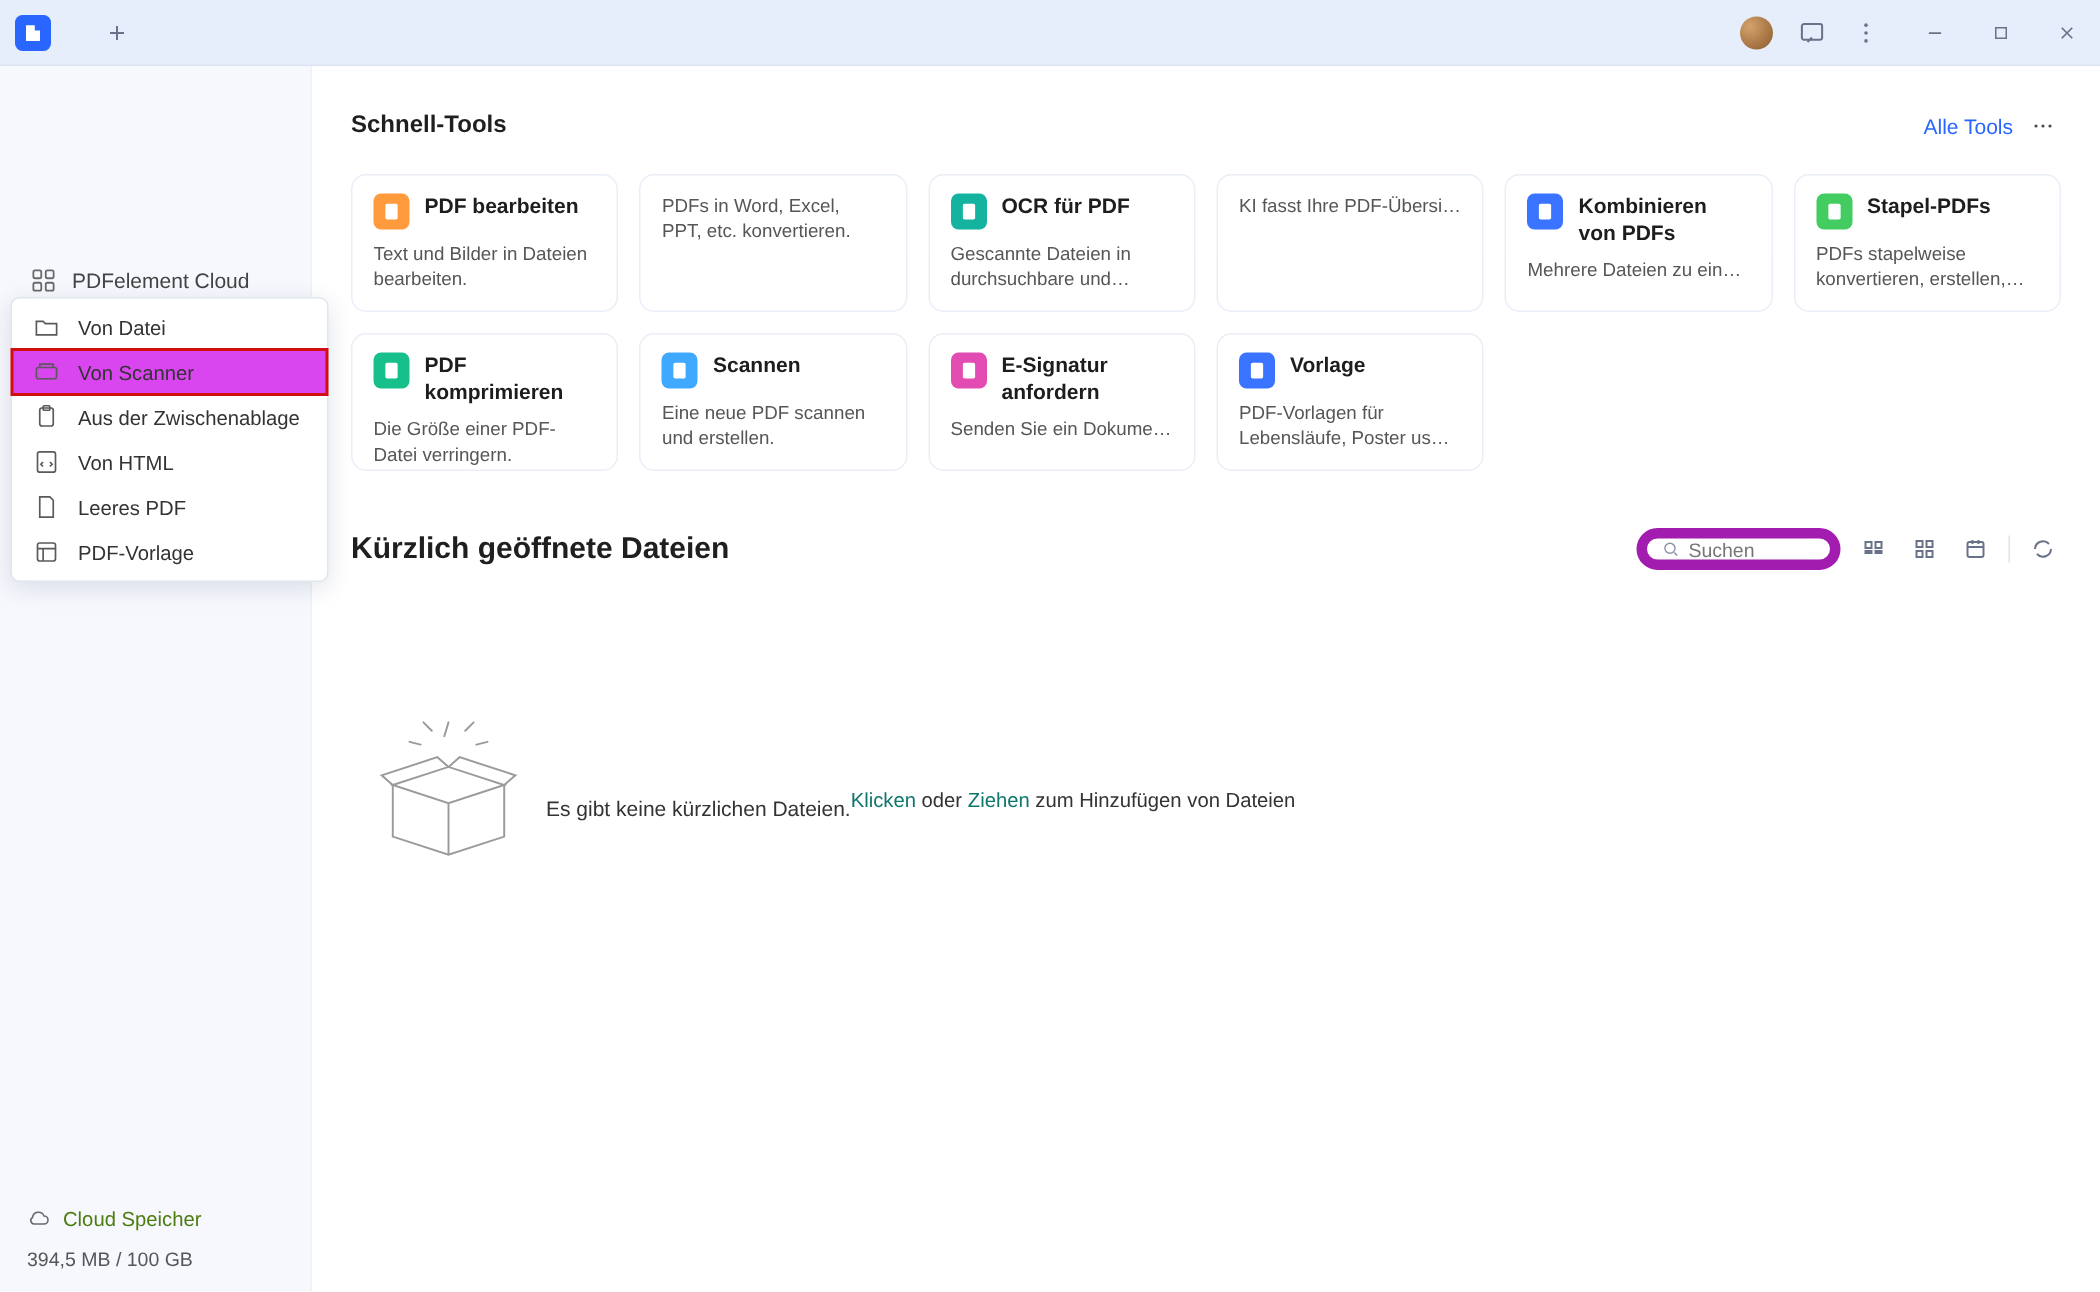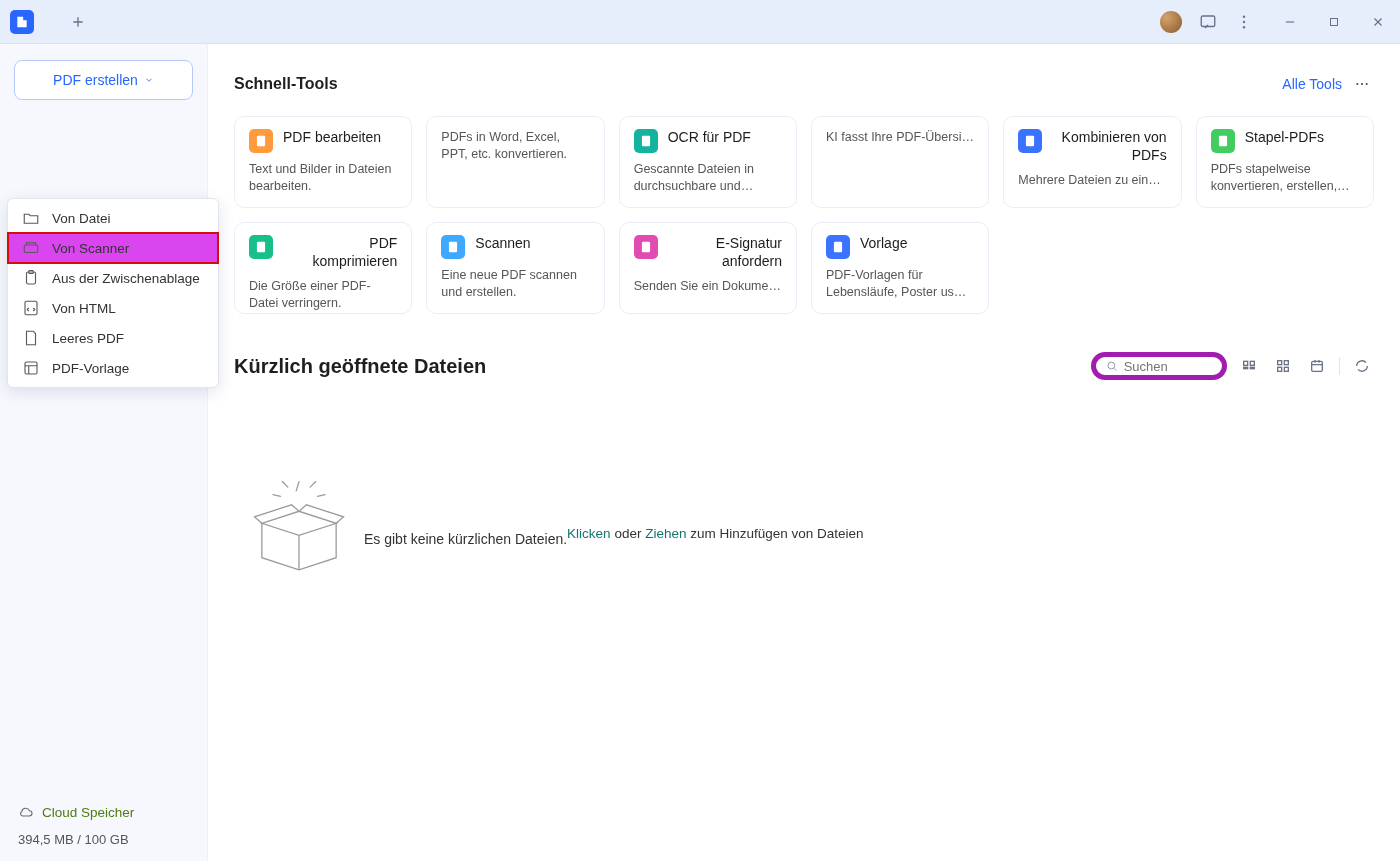--- a/index.html
+++ b/index.html
@@ -66,30 +66,30 @@
   .section-title { font-size:16px; font-weight:700; }
   .all-tools { color:#2965ff; font-size:14px; margin-right:8px; cursor:pointer; }
   .more-dots { width:24px; height:24px; display:flex; align-items:center; justify-content:center; cursor:pointer;}
 
   .tools-grid { display:grid; grid-template-columns: repeat(6, 1fr); gap:14px; margin-bottom:38px; }
   .tool-card { border:1px solid #e9eef7; border-radius:10px; padding:12px 14px 14px 14px; height:92px;
     background:#fff; cursor:pointer; overflow:hidden; }
   .tc-head { display:flex; align-items:flex-start; gap:10px; margin-bottom:8px; }
   .tc-icon { width:24px; height:24px; border-radius:5px; flex:0 0 24px; display:flex; align-items:center; justify-content:center;}
   .tc-icon svg { width:14px; height:14px; fill:#fff; }
-  .tc-title { font-size:14px; font-weight:400; color:#1d1d1d; line-height:1.25;text-align:right; }
+  .tc-title { font-size:14px; font-weight:700; color:#1d1d1d; line-height:1.25; }
   .tc-desc { font-size:12.5px; color:#565656; line-height:1.35; white-space:nowrap; overflow:hidden; text-overflow:ellipsis;}
   .tc-desc.wrap { white-space:normal; display:-webkit-box; -webkit-line-clamp:2; -webkit-box-orient:vertical; }
 
   
   .recent-header { display:flex; align-items:center; justify-content:space-between; margin-bottom:12px;}
   .recent-title { font-size:20px; font-weight:700; }
   .recent-controls { display:flex; align-items:center; gap:10px; }
   .search-box {
-    width:136px; height:28px; border:5px solid #a21caf; border-radius:14px; display:flex; align-items:center;
+    width:136px; height:28px; border:7px solid #a21caf; border-radius:14px; display:flex; align-items:center;
     padding:0 10px; gap:6px; color:#8b93a5; font-size:13px;
   }
   .search-box input { border:none; outline:none; width:100%; font-size:13px; color:#333; background:transparent;}
   .rc-iconbtn { width:24px; height:24px; display:flex; align-items:center; justify-content:center; color:#6a7289; cursor:pointer;}
   .rc-sep { width:1px; height:18px; background:#dfe4ee; }
 
   .empty { display:flex; flex-direction:row; align-items:center; margin-top:88px; }
   .empty svg { width:130px; height:120px; stroke:#9b9b9b; fill:none; stroke-width:1.4;}
   .empty-text { margin-top:22px; font-size:14px; color:#333; }
   .empty-sub { margin-top:10px; font-size:13.5px; color:#333; }
@@ -141,26 +141,20 @@
   <div class="win-btn">
     <svg width="14" height="14" viewBox="0 0 24 24" stroke="#6a7289" stroke-width="2">
         <path d="M6 6l12 12M18 6L6 18"></path>
       </svg>
   </div>
 </div>
 
 <div class="main">
 
   <div class="sidebar">
-    <button class="btn-outline">
-      <span>PDF erstellen</span>
-      <svg class="chev" viewBox="0 0 24 24" fill="none" stroke="#2965ff" stroke-width="2">
-          <path d="M6 9l6 6 6-6"></path>
-        </svg>
-    </button>
 
     <div class="sb-list">
       <div class="sb-item">
         <svg viewBox="0 0 24 24">
             <rect x="3" y="3" width="7" height="7" rx="1.5"></rect>
             <rect x="14" y="3" width="7" height="7" rx="1.5"></rect>
             <rect x="3" y="14" width="7" height="7" rx="1.5"></rect>
             <rect x="14" y="14" width="7" height="7" rx="1.5"></rect>
           </svg>
         <span>PDFelement Cloud</span>

